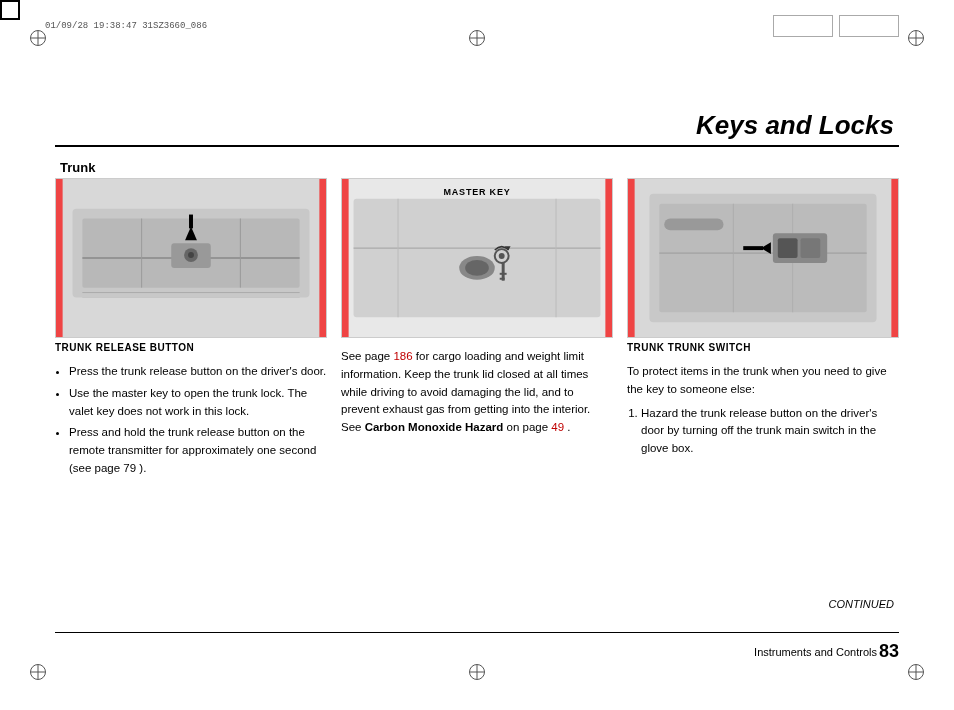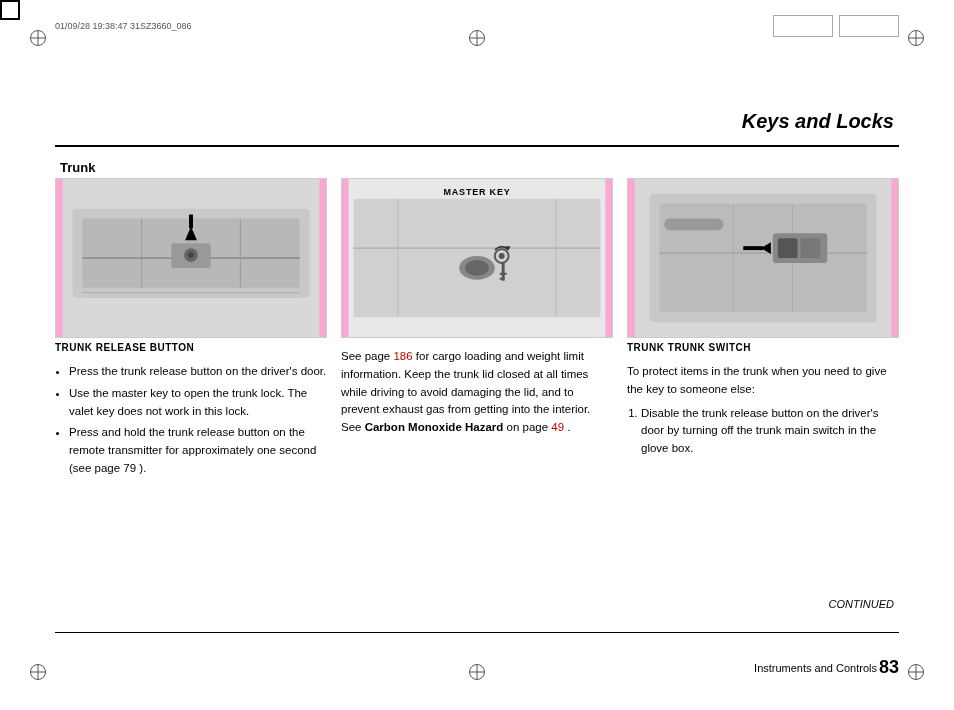--- a/index.html
+++ b/index.html
@@ -64,25 +64,26 @@
     .l-corner.tr::after { width: 20px; height: 2px; right: 0; top: 0; }
     .l-corner.bl::before { width: 2px; height: 20px; left: 0; bottom: 0; }
     .l-corner.bl::after { width: 20px; height: 2px; left: 0; bottom: 0; }
     .l-corner.br::before { width: 2px; height: 20px; right: 0; bottom: 0; }
     .l-corner.br::after { width: 20px; height: 2px; right: 0; bottom: 0; }
 
     
     .page-header {
       position: absolute;
       top: 15px;
-      left: 55px;
+      left: 45px;
       right: 55px;
       display: flex;
       align-items: center;
       justify-content: space-between;
+      font-family: Liberation Mono, monospace;
     }
     .header-meta {
       font-size: 9px;
       color: #555;
     }
     .header-boxes {
       display: flex;
       gap: 6px;
     }
     .header-box {
@@ -90,21 +91,21 @@
       height: 22px;
       border: 1px solid #aaa;
       background: #fff;
     }
 
     
     .page-title {
       position: absolute;
       top: 110px;
       right: 60px;
-      font-size: 20px;
+      font-size: 26px;
       font-weight: bold;
       font-style: italic;
     }
 
     .title-rule {
       position: absolute;
       top: 145px;
       left: 55px;
       right: 55px;
       height: 2px;
@@ -131,21 +132,21 @@
     }
 
     .col {
       flex: 1;
     }
 
     
     .image-area {
       width: 100%;
       height: 160px;
-      background: #f9a8d4;
+      background: #ef4444;
       border: 1px solid #ccc;
       position: relative;
       overflow: hidden;
       display: flex;
       align-items: center;
       justify-content: center;
     }
 
     .image-caption {
       text-align: left;
@@ -184,28 +185,28 @@
       bottom: 100px;
       right: 60px;
       font-style: italic;
       font-size: 11px;
       padding-left: 12px;
     }
 
     
     .page-footer {
       position: absolute;
-      bottom: 32px;
+      bottom: 48px;
       left: 55px;
       right: 55px;
       display: flex;
       justify-content: flex-end;
       align-items: center;
       border-top: 1.5px solid #000;
-      padding-top: 24px;
+      padding-top: 8px;
     }
 
     .footer-text {
       font-size: 11px;
     }
 
     .footer-page {
       font-size: 18px;
       font-weight: bold;
       margin-left: 2px;
@@ -347,21 +348,21 @@
         <polygon points="128,70 138,64 138,76" fill="#000"></polygon>
         <rect x="110" y="68" width="20" height="4" fill="#000"></rect>
 
         <rect x="30" y="40" width="60" height="12" fill="#999" rx="6"></rect>
       </svg>
     </div>
     <div class="image-caption">TRUNK TRUNK SWITCH</div>
     <div class="col-text">
       <p>To protect items in the trunk when you need to give the key to someone else:</p>
       <ol style="margin-left:14px;">
-        <li>Disable the trunk release button on the driver's door by turning off the trunk main switch in the glove box.</li>
+        <li>Hazard the trunk release button on the driver's door by turning off the trunk main switch in the glove box.</li>
       </ol>
     </div>
   </div>
 
 </div>
 
 <div class="continued">CONTINUED</div>
 
 <div class="page-footer">
   <span class="footer-text">Instruments and Controls</span>

